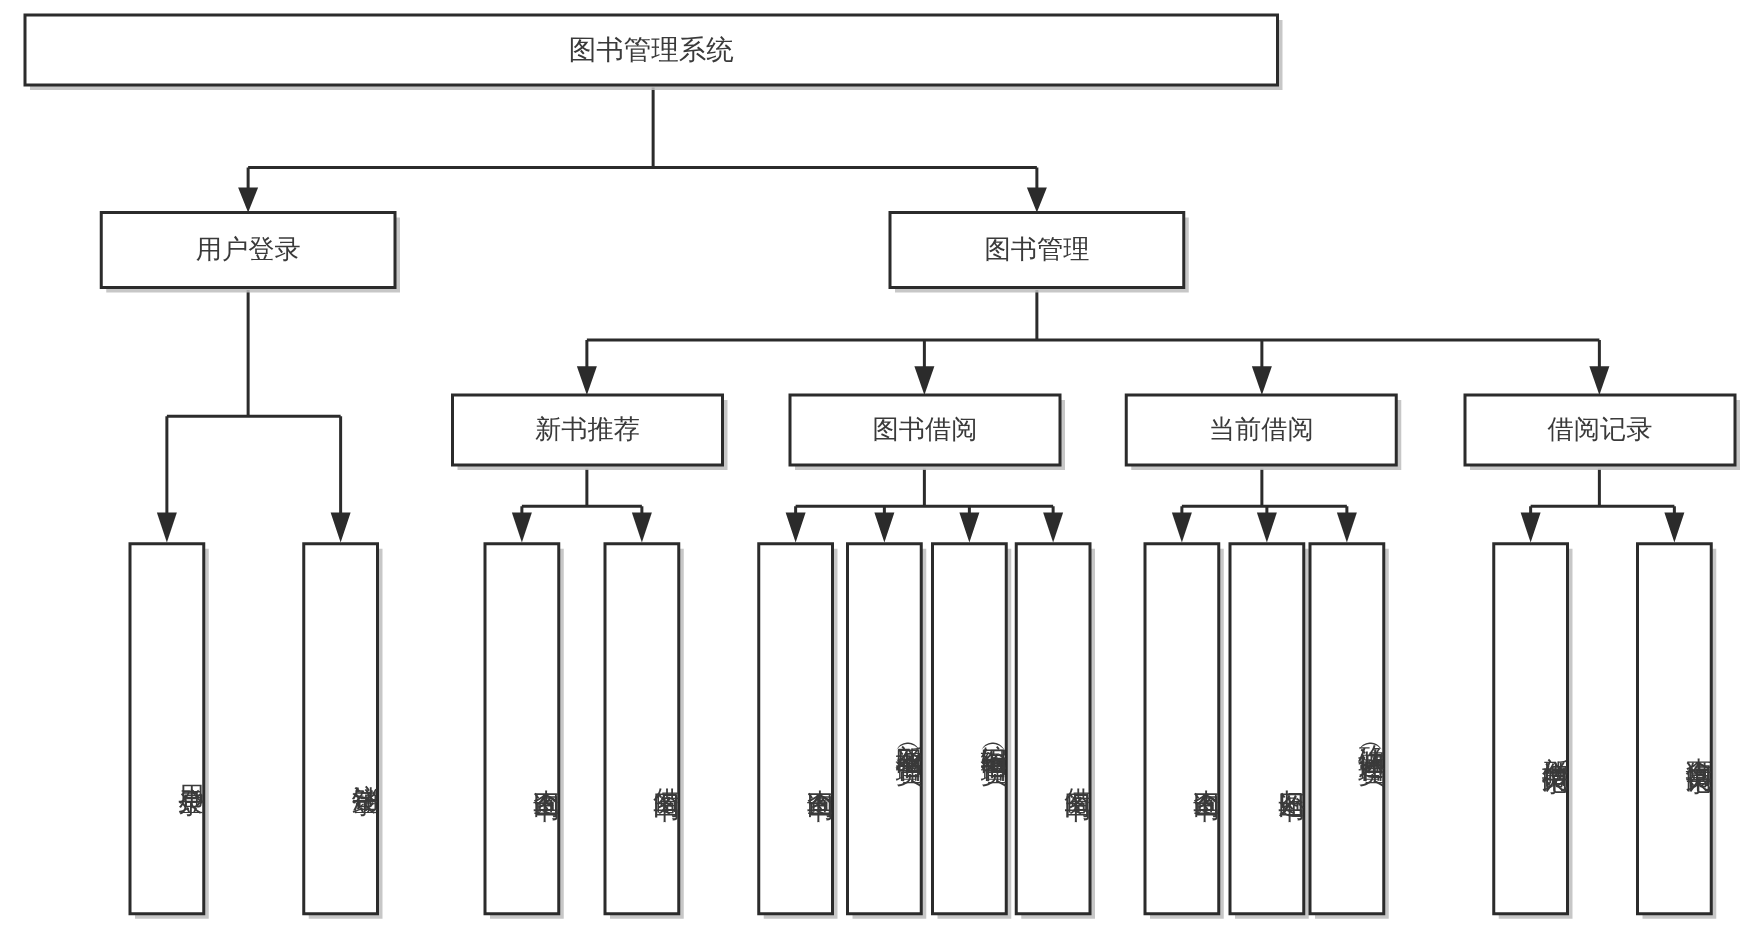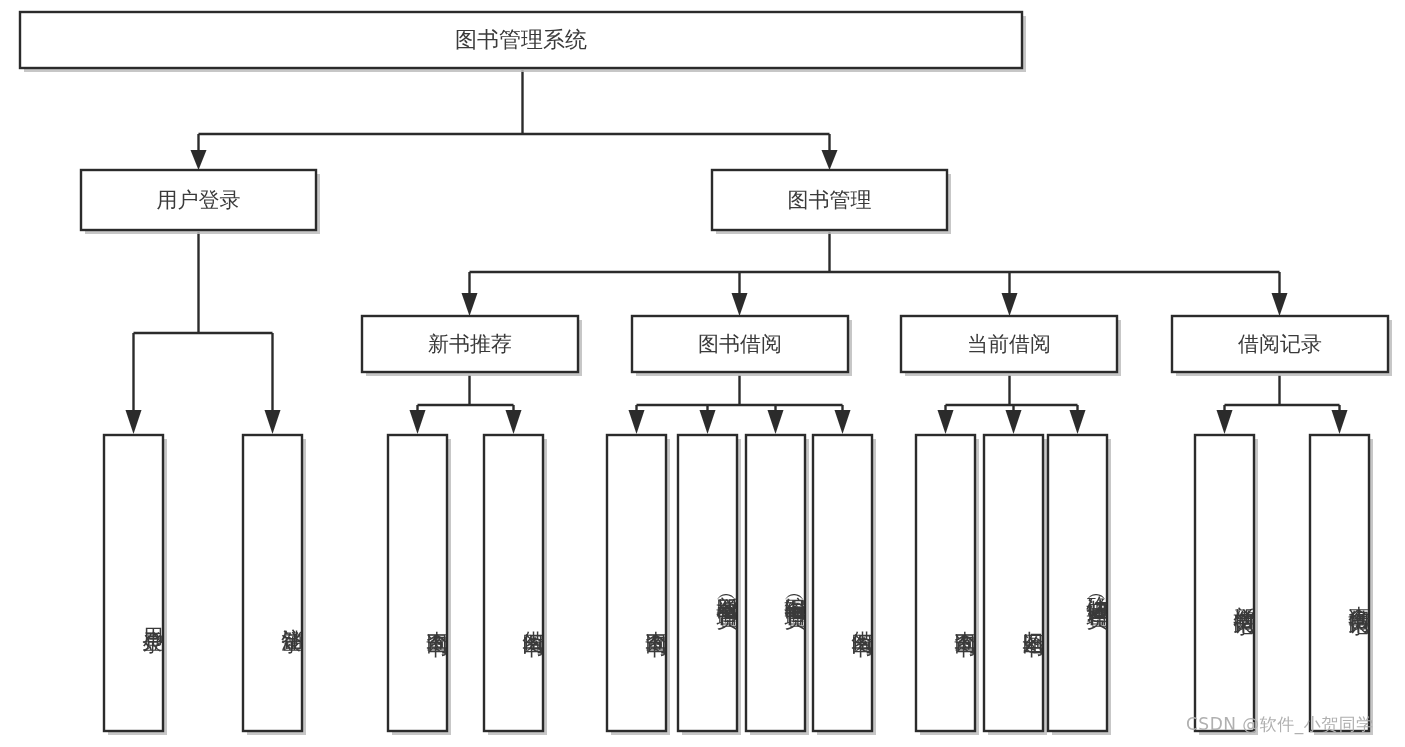--- a/index.html
+++ b/index.html
@@ -260,15 +260,14 @@
   <div class="leaf-label" style="left:916px; top:505px; width:59px; height:225px;">查询图书</div>
 
   <div class="leaf-label" style="left:984px; top:505px; width:59px; height:225px;">归还图书</div>
 
   <div class="leaf-label" style="left:1048px; top:443px; width:59px; height:290px;">确认归还（管理员）</div>
 
   <div class="leaf-label" style="left:1195px; top:460px; width:59px; height:270px;">新增借阅记录</div>
 
   <div class="leaf-label" style="left:1310px; top:460px; width:59px; height:270px;">查询借阅记录</div>
 
-  <div class="watermark">CSDN @软件_小贺同学</div>
 
 </div>
 
 </body></html>

